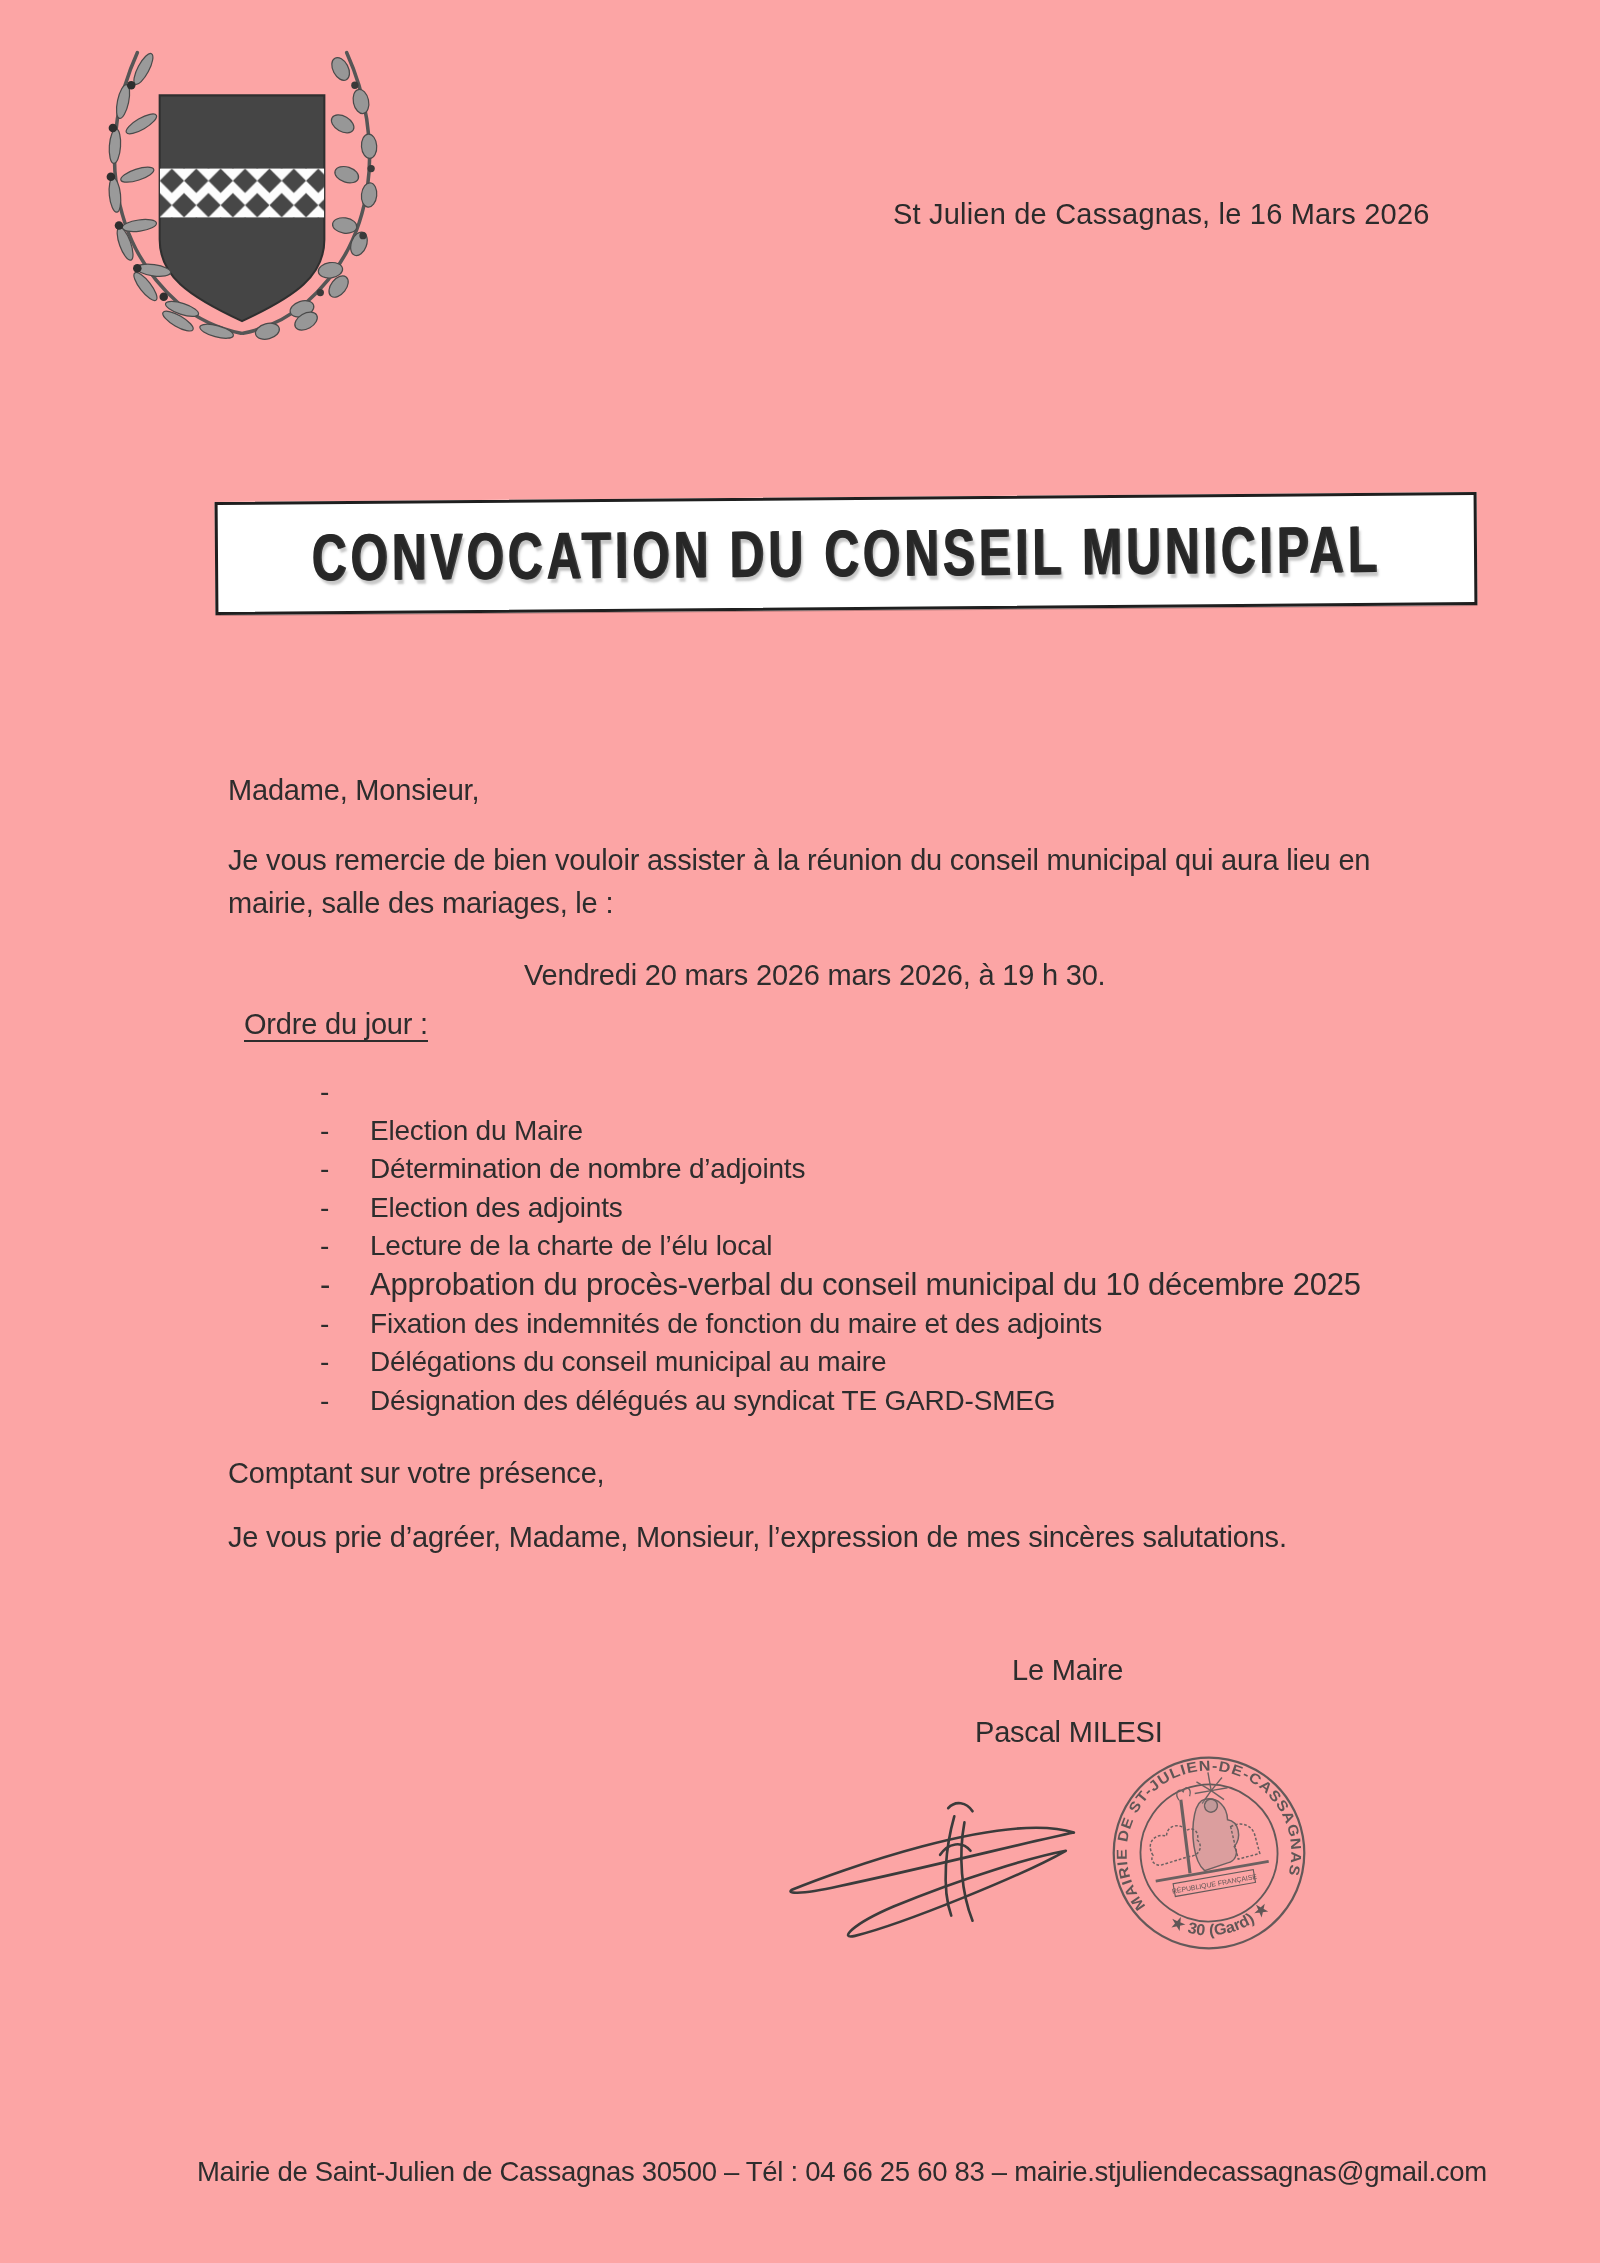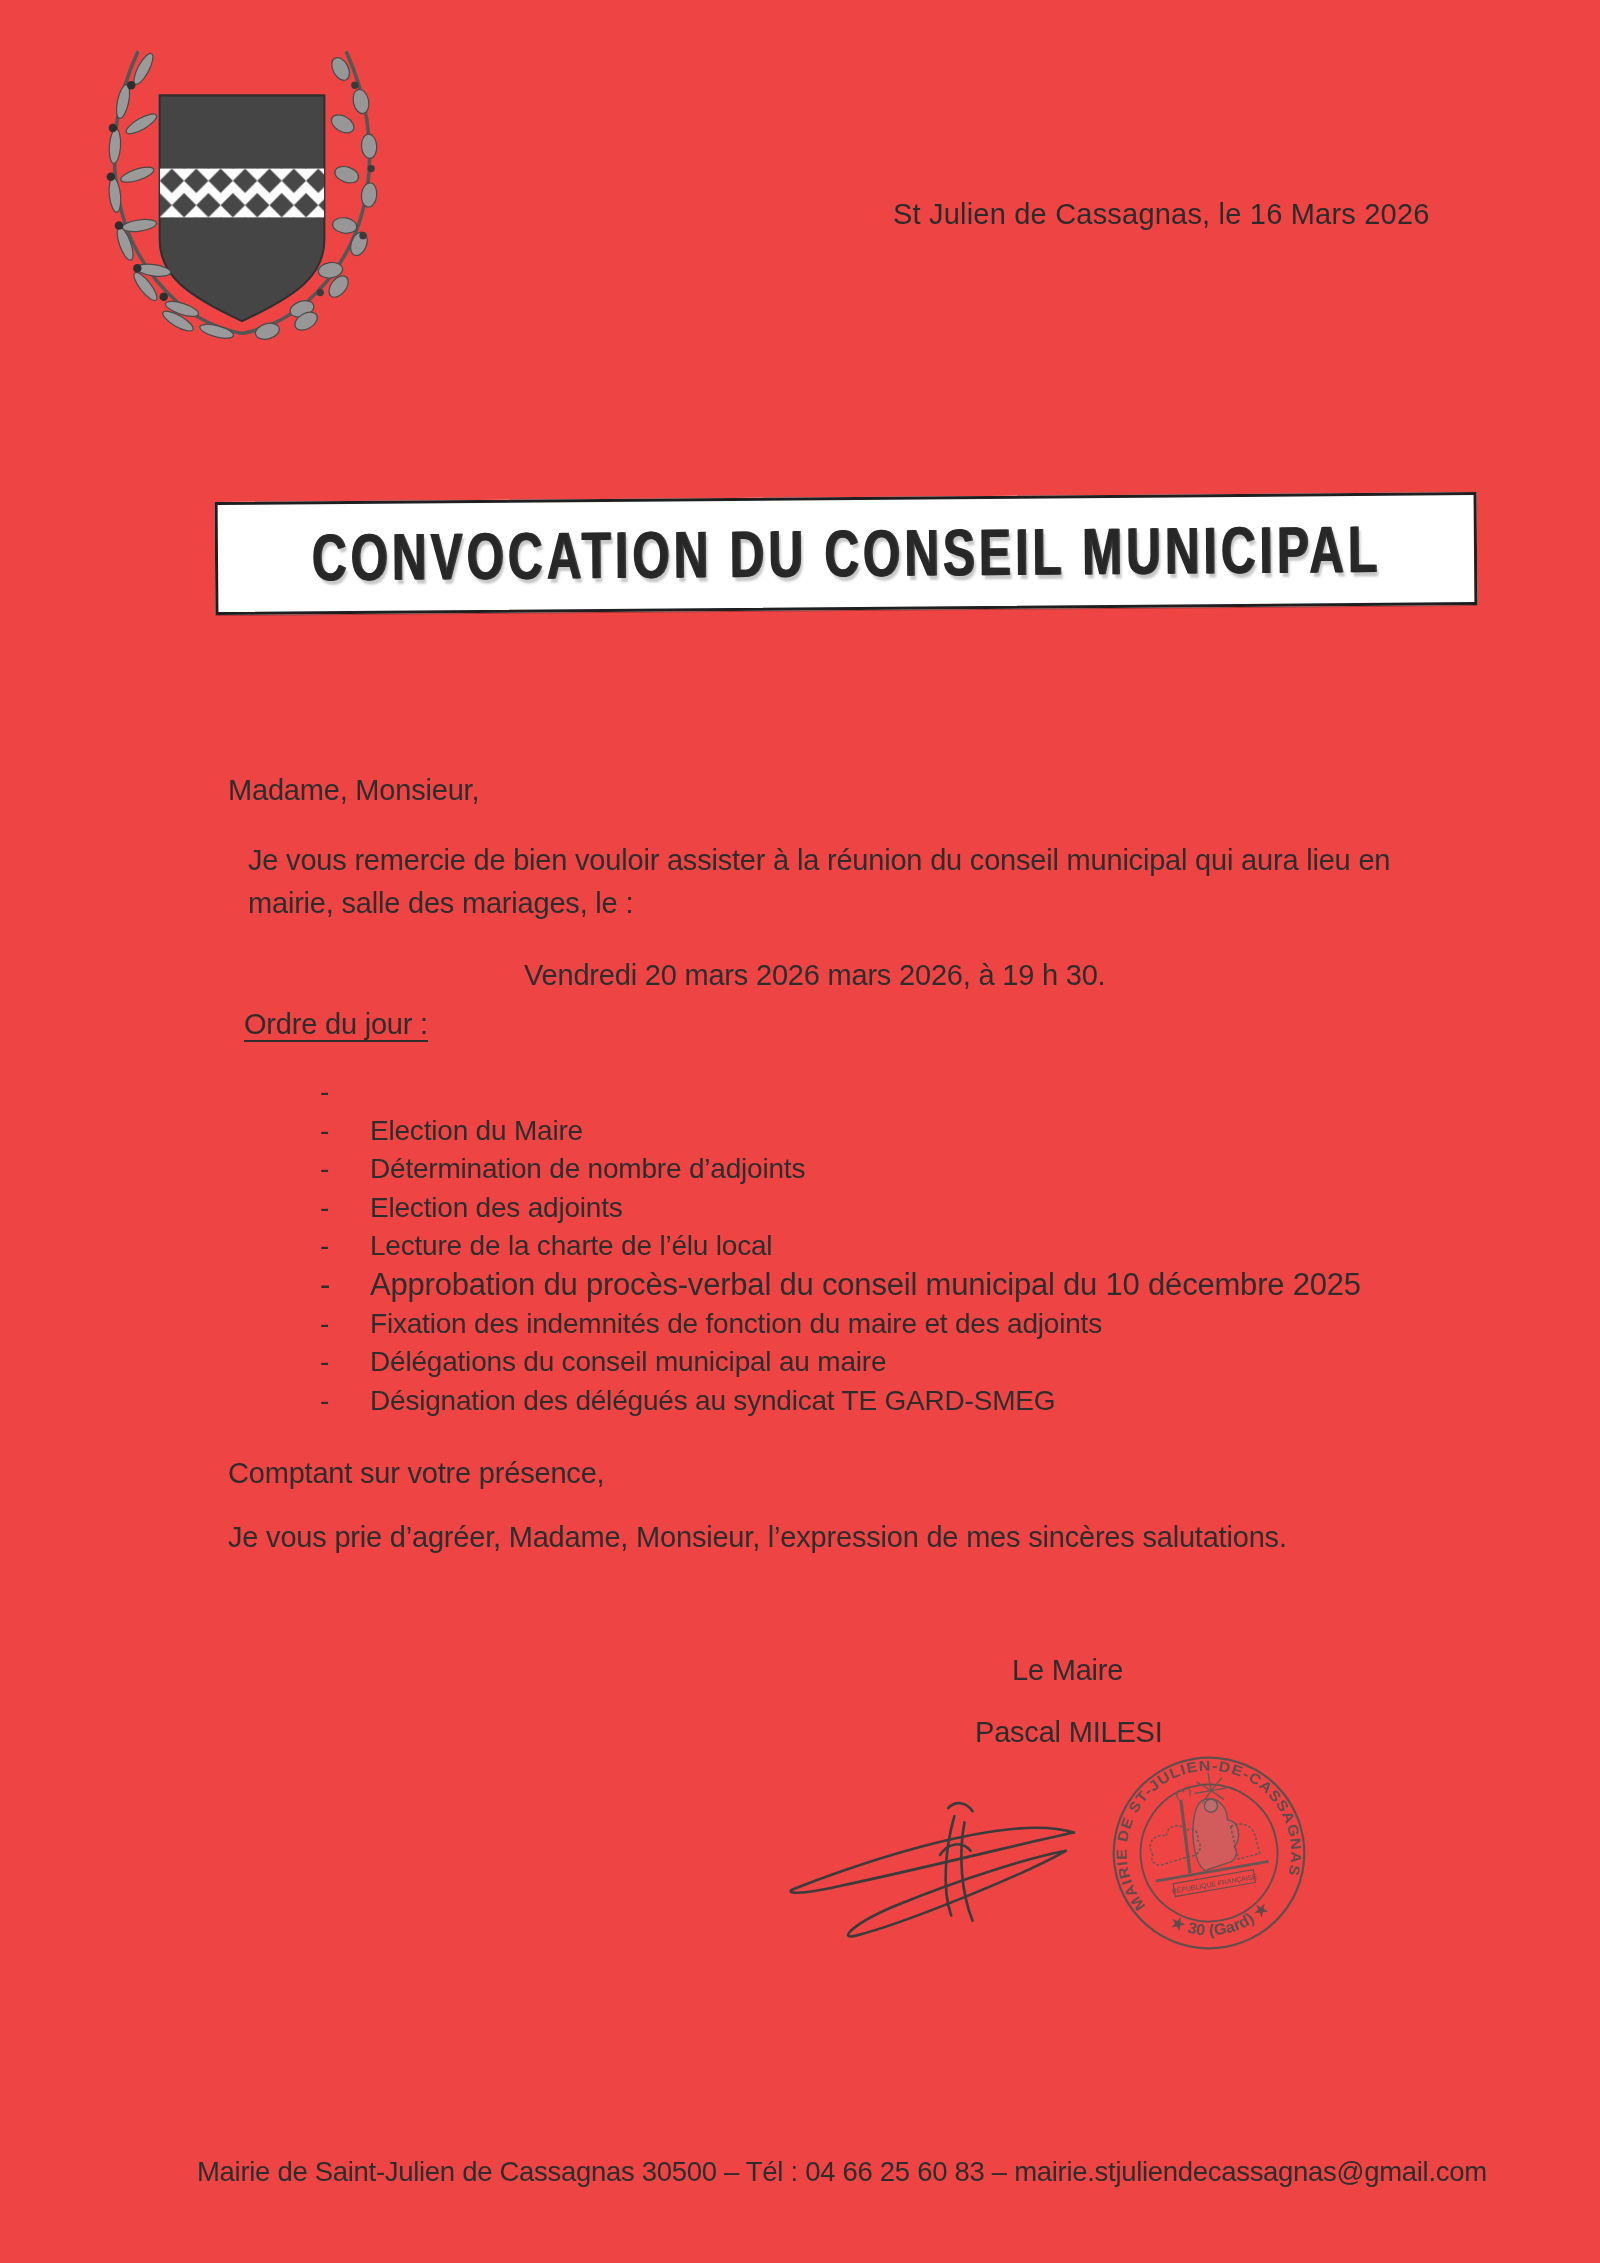--- a/index.html
+++ b/index.html
@@ -1,21 +1,21 @@
 <!DOCTYPE html>
 <html><head>
 <meta charset="utf-8">
 <style>
   * { box-sizing: border-box; }
   html, body { margin: 0; padding: 0; background: #ffffff; }
   .page {
     position: relative;
     width: 1600px;
     height: 2263px;
-    background: #ef4444;
+    background: #fca5a5;
     font-family: "Liberation Sans", sans-serif;
     color: #2e2e2e;
     overflow: hidden;
   }
   .abs { position: absolute; }
 
   
   .coat-of-arms { left: 58px; top: 26px; width: 366px; height: 336px; }
   .date-line {
     left: 893px; top: 198px;
@@ -38,21 +38,21 @@
     color: #272727;
     transform: scaleY(1.38);
     transform-origin: center;
     white-space: nowrap;
     text-shadow: 1.5px 0 0 #3a3a3a, 3px 3px 2px rgba(130,130,130,0.45);
   }
 
   
   .body-text { font-size: 29px; color: #2d2d2d; letter-spacing: -0.2px; white-space: nowrap; }
   .salutation  { left: 228px; top: 774px; }
-  .intro       { left: 228px; top: 839px; line-height: 43px; margin-left: 20px; }
+  .intro       { left: 228px; top: 839px; line-height: 43px; }
   .meeting     { left: 524px; top: 959px; }
   .agenda-head {
     left: 244px; top: 1008px;
     text-decoration: underline;
     text-underline-offset: 6px;
     text-decoration-thickness: 2px;
   }
   .agenda { left: 320px; top: 1073px; }
   .agenda-row { display: flex; line-height: 38.6px; font-size: 28px; letter-spacing: -0.2px; white-space: nowrap; color: #2d2d2d; }
   .agenda-row .dash { width: 50px; flex: 0 0 50px; }

